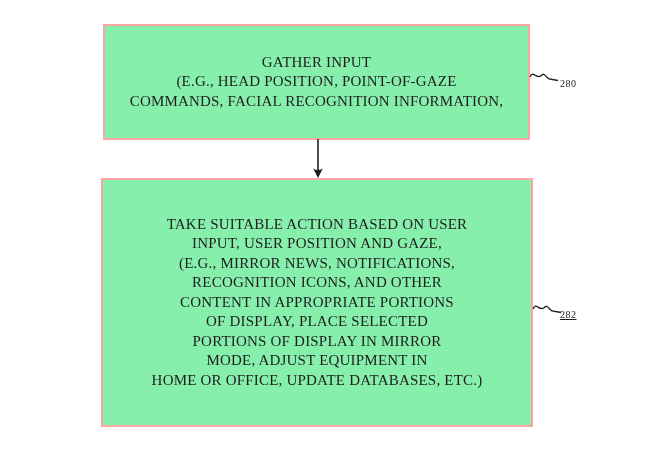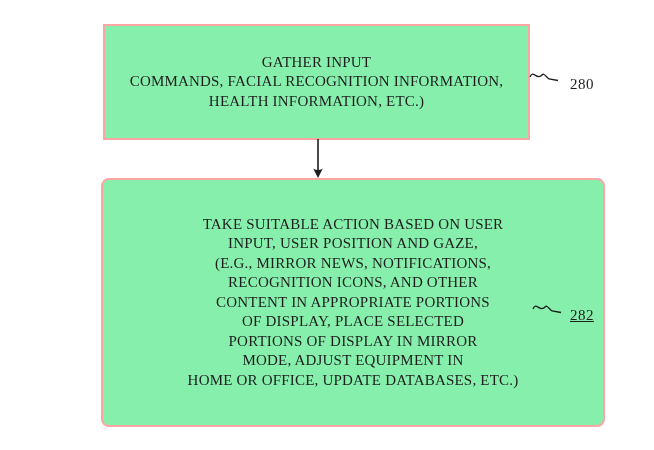--- a/index.html
+++ b/index.html
@@ -35,57 +35,55 @@
   }
   .box-gather {
     left: 103px;
     top: 24px;
     width: 427px;
     height: 116px;
   }
   .box-action {
     left: 101px;
     top: 178px;
-    width: 504px;
+    width: 432px;
     height: 249px;
-    border-radius: 8px;
   }
   .arrow-svg {
     position: absolute;
     left: 310px;
     top: 139px;
     width: 16px;
     height: 40px;
   }
   .leader-svg {
     position: absolute;
     width: 30px;
     height: 20px;
   }
   .leader-280 { left: 529px; top: 68px; }
   .leader-282 { left: 532px; top: 300px; }
   .ref-label {
     position: absolute;
-    font-size: 15px;
+    font-size: 10px;
     line-height: 18px;
     letter-spacing: 0.5px;
-    margin-left: 10px;
   }
   .ref-280 { left: 560px; top: 75px; }
   .ref-282 { left: 560px; top: 306px; text-decoration: underline; }
 </style>
 </head>
 <body>
 
 <div class="canvas">
 
   <div class="flow-box box-gather">
     <div class="line">GATHER INPUT</div>
+    <div class="line">(E.G., HEAD POSITION, POINT-OF-GAZE</div>
     <div class="line">COMMANDS, FACIAL RECOGNITION INFORMATION,</div>
-    <div class="line">HEALTH INFORMATION, ETC.)</div>
   </div>
 
   <svg class="arrow-svg" viewBox="0 0 16 40" aria-hidden="true">
     <line x1="8" y1="0" x2="8" y2="32" stroke="#1e1e1e" stroke-width="1.6"></line>
     <path d="M8 39 L3.2 29.5 Q8 32.5 12.8 29.5 Z" fill="#1e1e1e"></path>
   </svg>
 
   <div class="flow-box box-action">
     <div class="line">TAKE SUITABLE ACTION BASED ON USER</div>
     <div class="line">INPUT, USER POSITION AND GAZE,</div>

